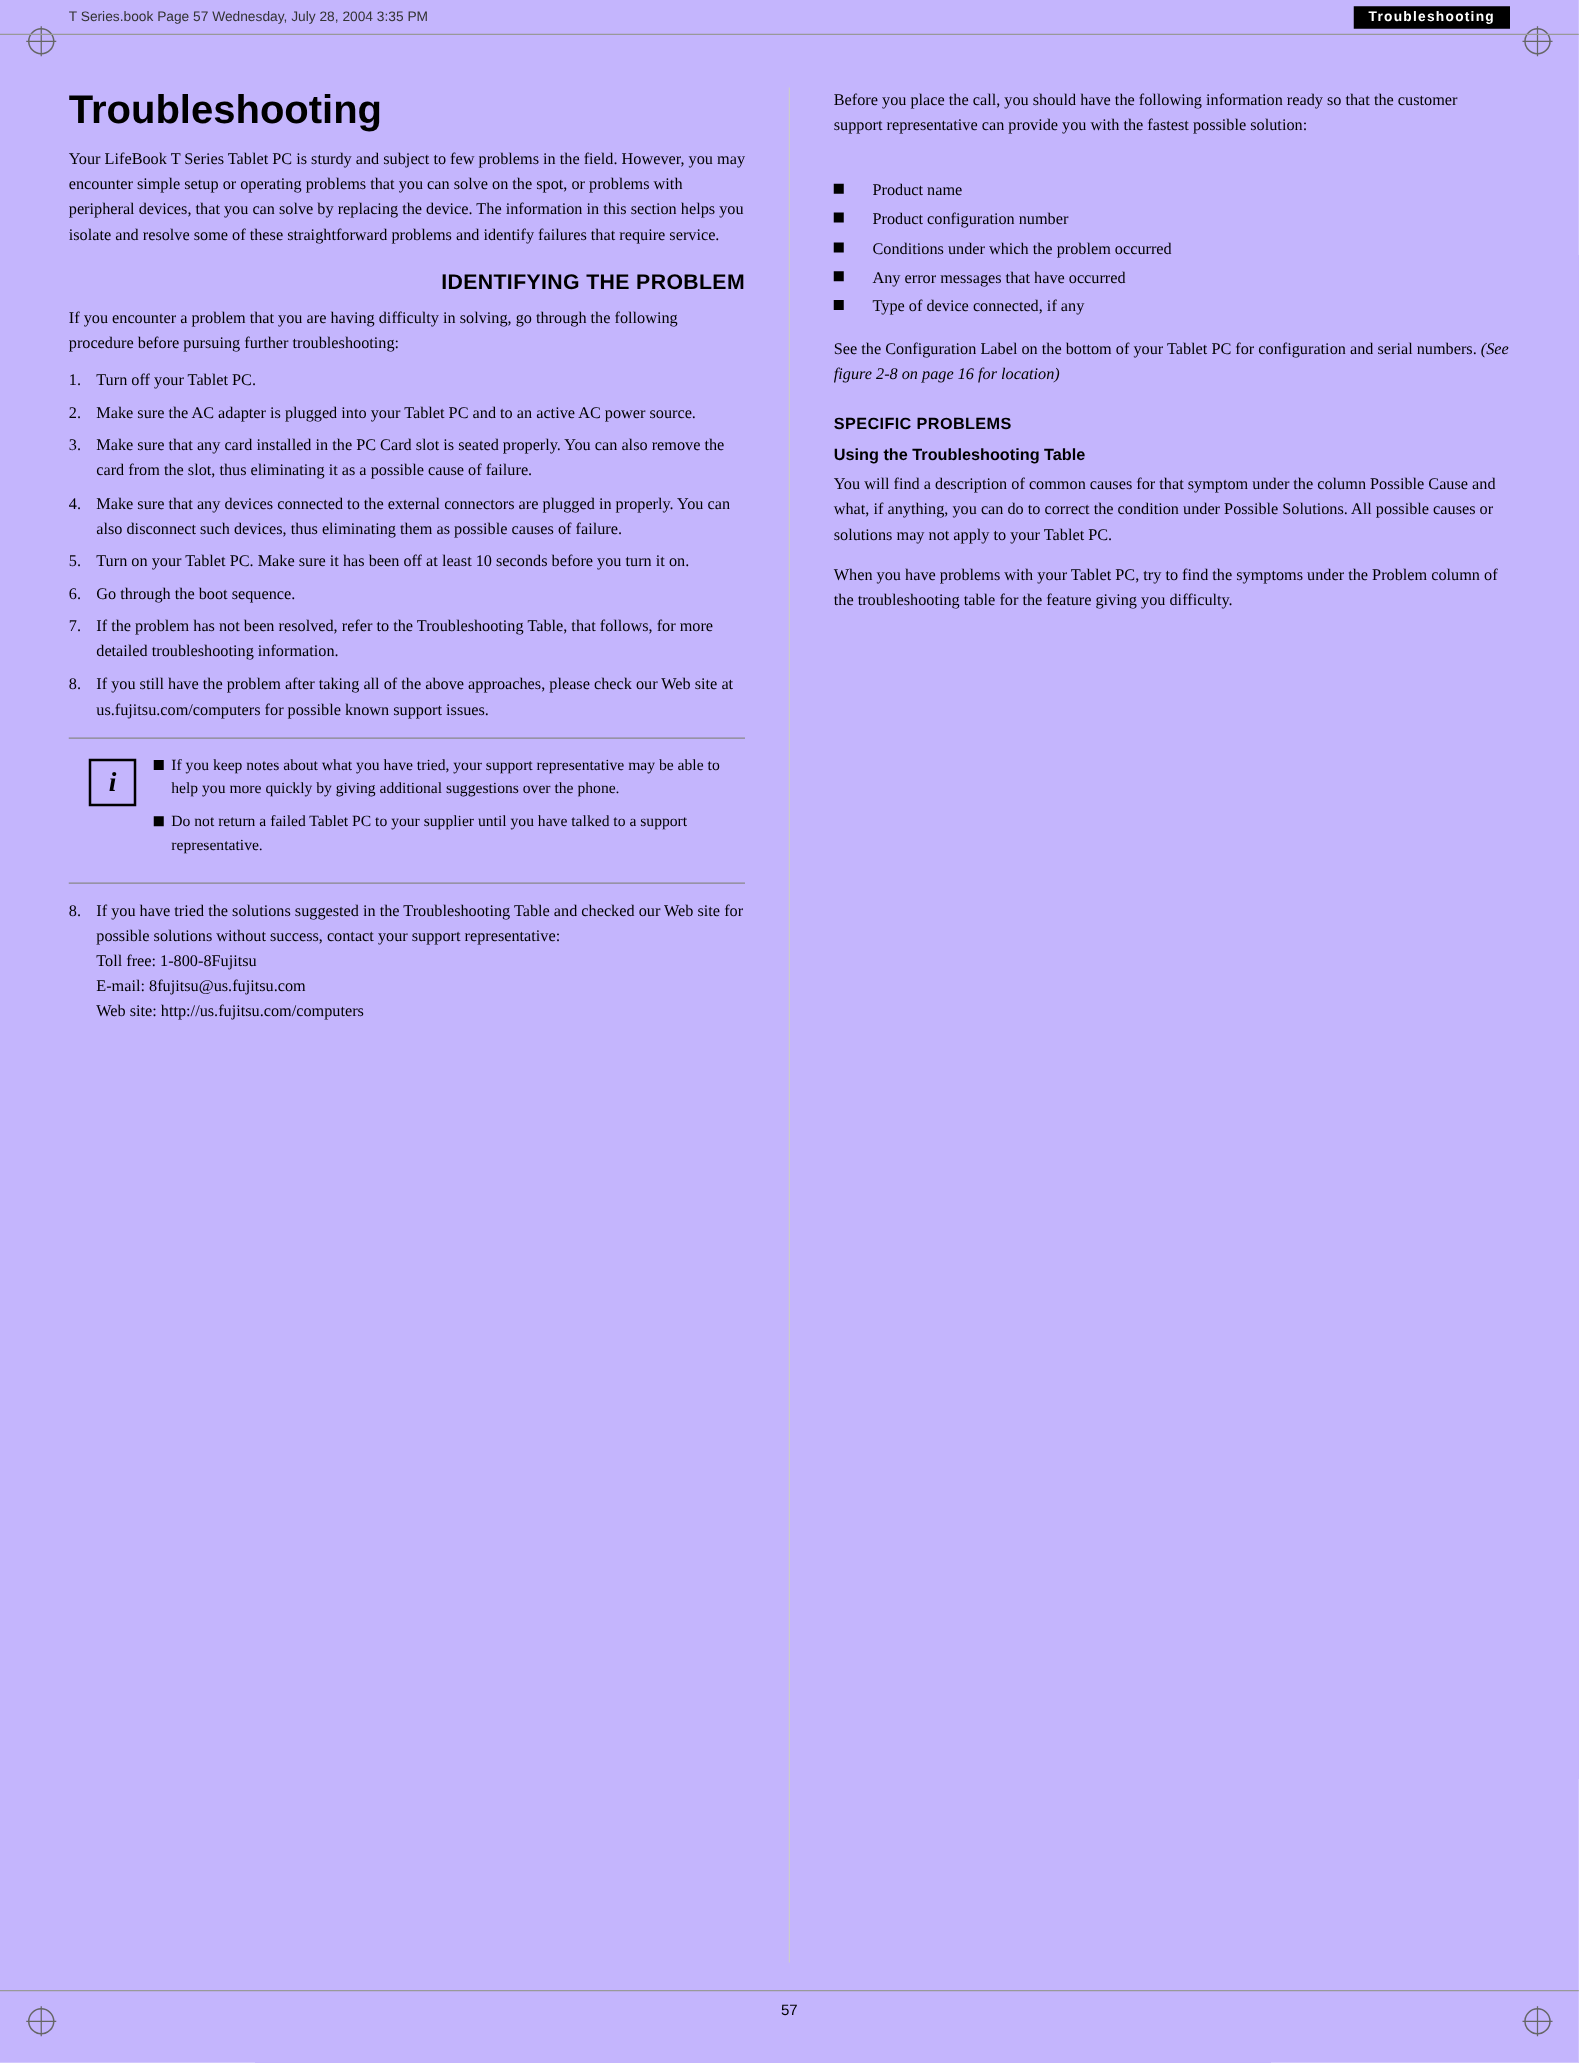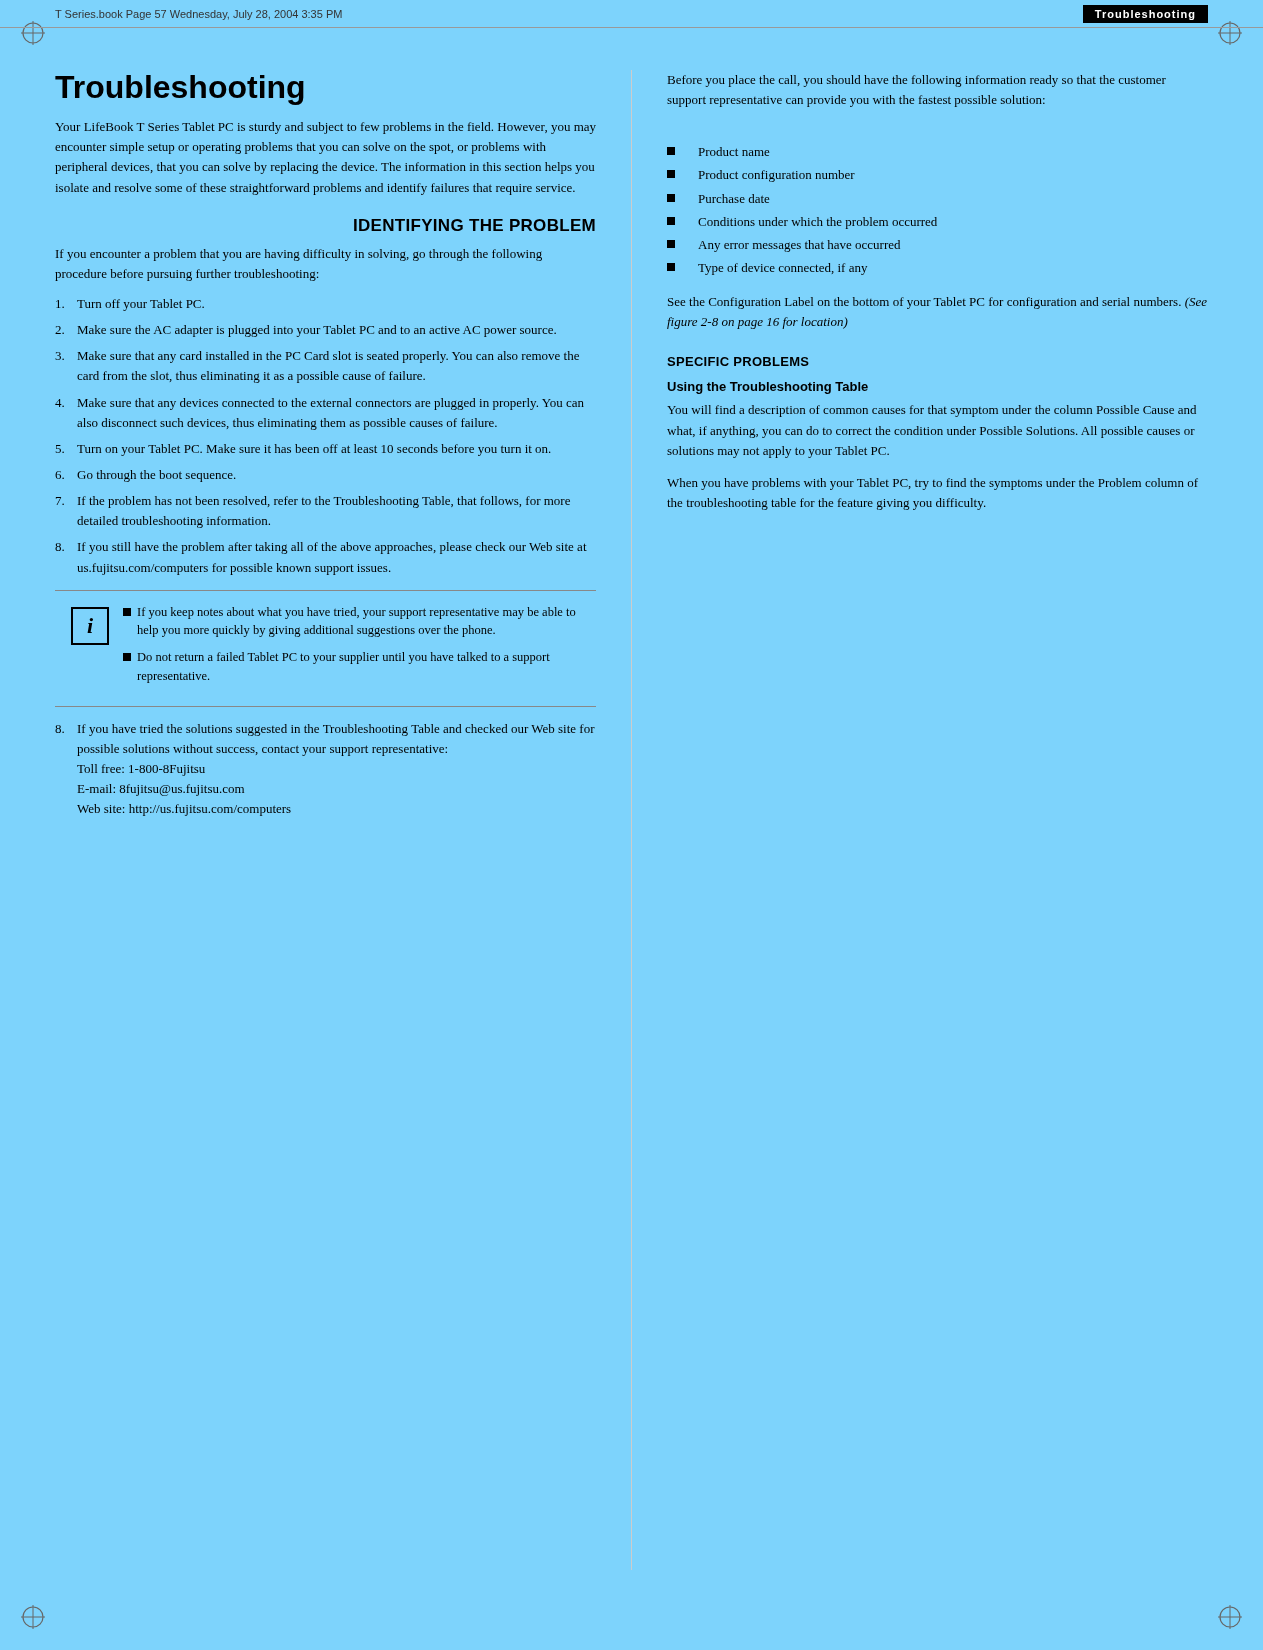--- a/index.html
+++ b/index.html
@@ -10,21 +10,21 @@
       font-size: 13.5px;
       color: #000;
       width: 1263px;
       min-height: 1650px;
       position: relative;
     }
 
     .page {
       width: 1263px;
       min-height: 1650px;
-      background: #7dd3fc;
+      background: #c4b5fd;
       position: relative;
       padding: 0;
     }
 
     
     .corner-mark {
       position: absolute;
       width: 30px;
       height: 30px;
     }
@@ -391,24 +391,20 @@
         <li>
             <span class="sq"></span>
             <span>Product name</span>
           </li>
         <li>
             <span class="sq"></span>
             <span>Product configuration number</span>
           </li>
         <li>
             <span class="sq"></span>
-            <span>Purchase date</span>
-          </li>
-        <li>
-            <span class="sq"></span>
             <span>Conditions under which the problem occurred</span>
           </li>
         <li>
             <span class="sq"></span>
             <span>Any error messages that have occurred</span>
           </li>
         <li>
             <span class="sq"></span>
             <span>Type of device connected, if any</span>
           </li>
@@ -422,14 +418,17 @@
 
       <div class="sub-header">Using the Troubleshooting Table</div>
 
       <p class="sub-text">You will find a description of common causes for that symptom under the column Possible Cause and what, if anything, you can do to correct the condition under Possible Solutions. All possible causes or solutions may not apply to your Tablet PC.</p>
 
       <p class="sub-text">When you have problems with your Tablet PC, try to find the symptoms under the Problem column of the troubleshooting table for the feature giving you difficulty.</p>
     </div>
 
   </div>
 
+  <div class="footer-bar">
+    <span class="footer-page-num">57</span>
+  </div>
 
 </div>
 
 </body></html>

